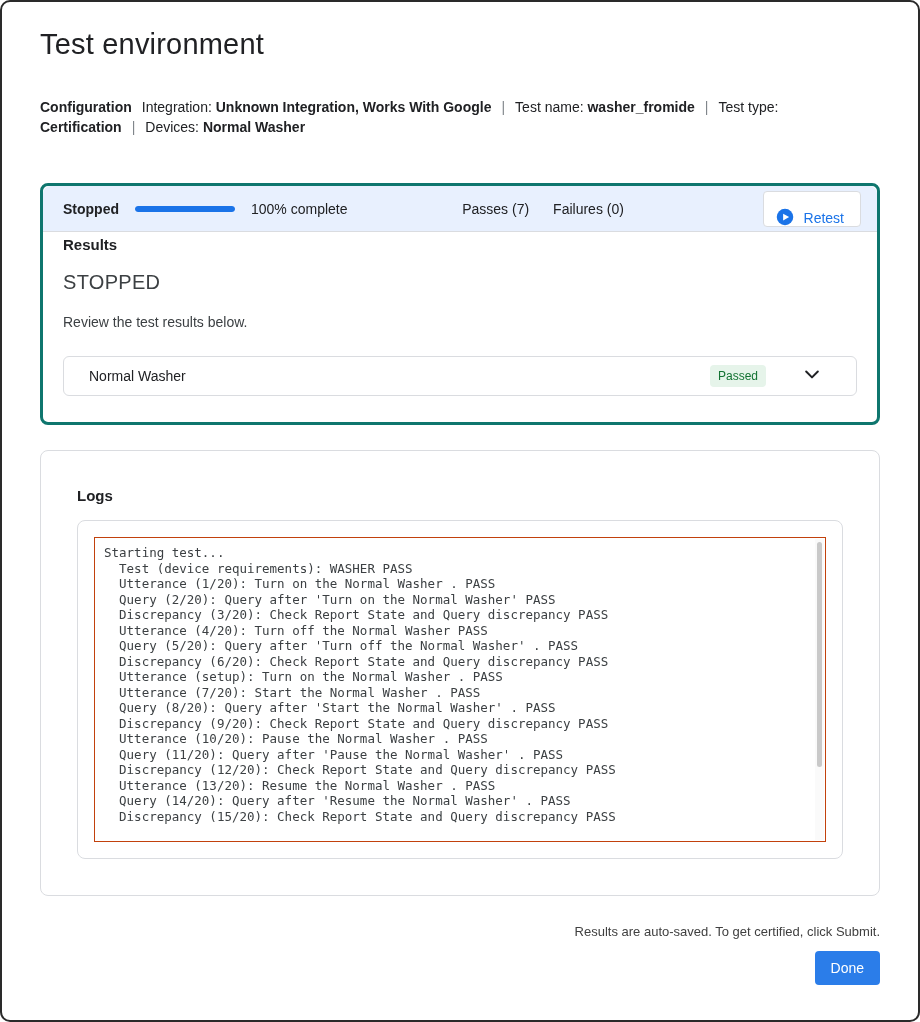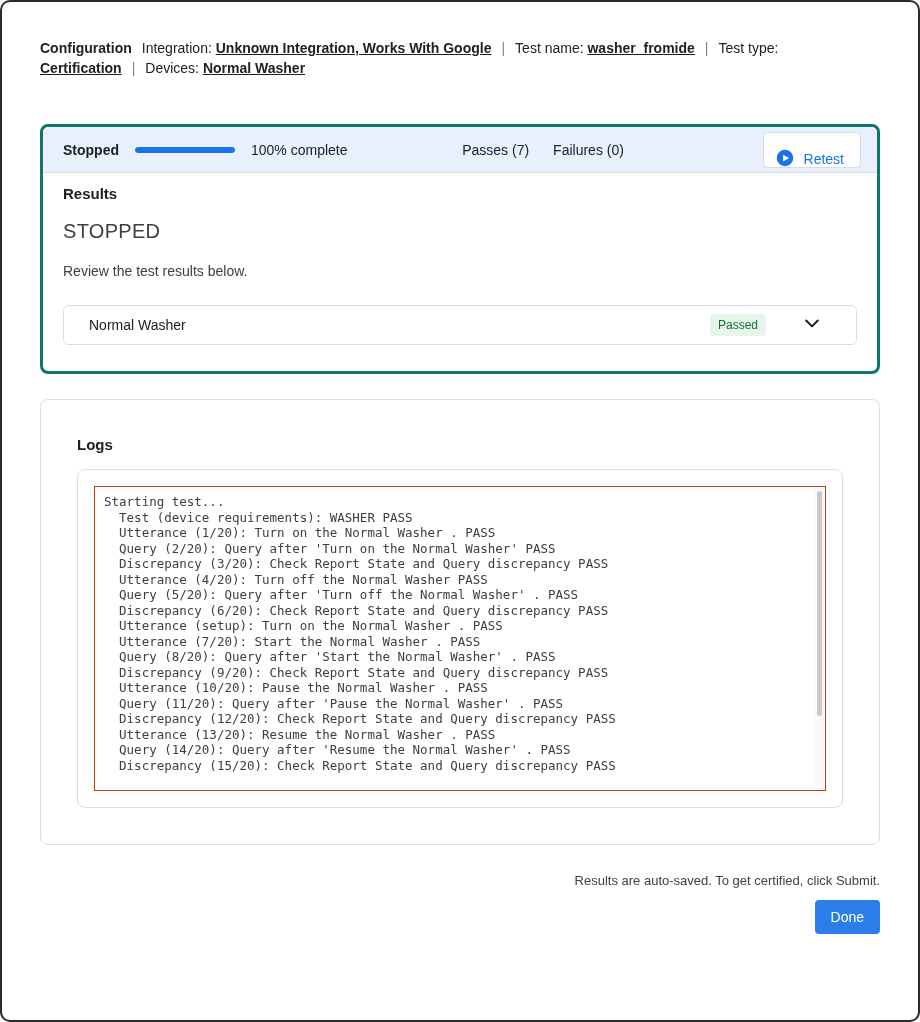--- a/index.html
+++ b/index.html
@@ -25,21 +25,21 @@
 
   .config {
     margin-top: 36px;
     font-size: 14px;
     line-height: 20px;
     color: #202124;
     max-width: 846px;
   }
   .config-label { font-weight: 700; margin-right: 10px; }
   .config-key { font-weight: 400; }
-  .config-val { font-weight: 700; text-decoration: underline; }
+  .config-val { font-weight: 700; }
   .config-pipe { color: #80868b; margin: 0 10px; }
 
   .status-results-card {
     margin-top: 46px;
     border: 3px solid #0f766e;
     border-radius: 8px;
     background: #fff;
   }
 
   .status-bar {
@@ -74,21 +74,21 @@
     height: 36px;
     padding: 0 16px 0 12px;
     color: #1a73e8;
     font-size: 14px;
     font-weight: 500;
     cursor: pointer;
     margin-left: 24px;
   }
   .play-icon { width: 18px; height: 18px; display: block; }
 
-  .results-body { padding: 12px 20px 26px 20px; }
+  .results-body { padding: 4px 20px 26px 20px; }
   .section-heading { font-size: 15px; font-weight: 600; color: #202124; }
   .results-status { margin-top: 18px; font-size: 20px; font-weight: 400; color: #3c4043; letter-spacing: 0.3px; }
   .results-desc { margin-top: 20px; font-size: 14px; color: #3c4043; }
 
   .device-row {
     margin-top: 26px;
     display: flex;
     align-items: center;
     height: 40px;
     border: 1px solid #dadce0;
@@ -166,20 +166,21 @@
     padding: 9px 16px;
     cursor: pointer;
     font-family: "Liberation Sans", sans-serif;
   }
 </style>
 </head>
 <body>
 
 <div class="page">
 
+  <h1 class="page-title">Test environment</h1>
 
   <div class="config">
     <span class="config-label">Configuration</span><span class="config-key">Integration:</span>
     <span class="config-val">Unknown Integration, Works With Google</span><span class="config-pipe">|</span><span class="config-key">Test name:</span>
     <span class="config-val">washer_fromide</span><span class="config-pipe">|</span><span class="config-key">Test type:</span>
     <span class="config-val">Certification</span><span class="config-pipe">|</span><span class="config-key">Devices:</span>
     <span class="config-val">Normal Washer</span>
   </div>
 
   <div class="status-results-card">

